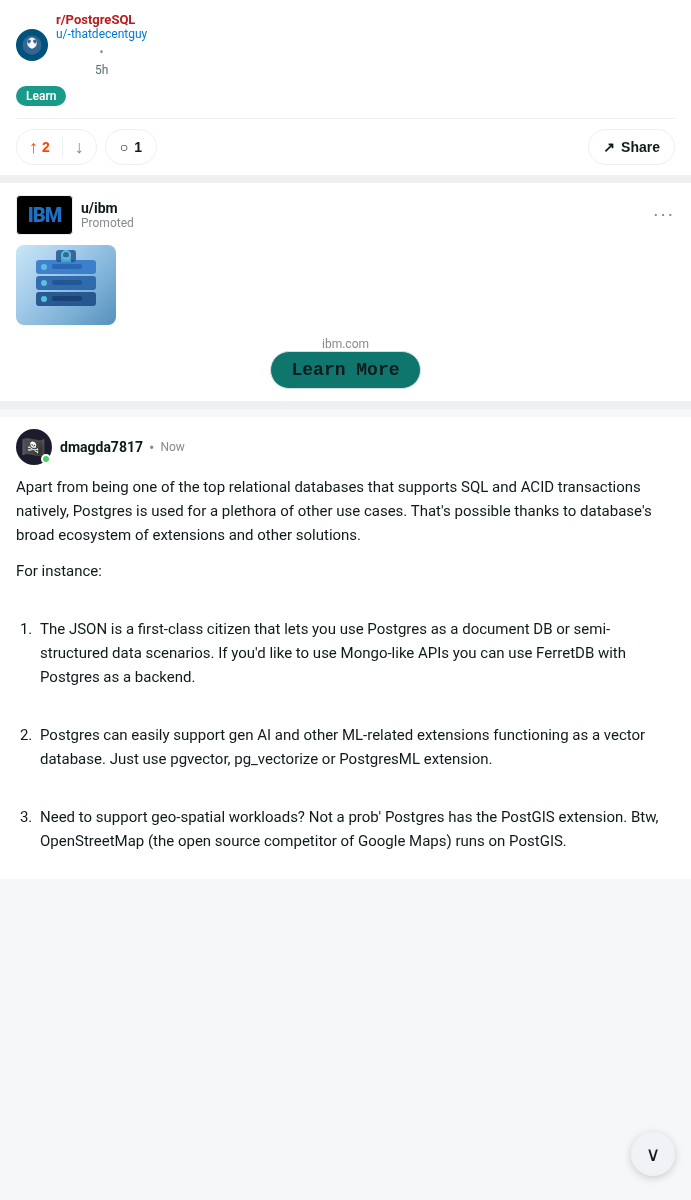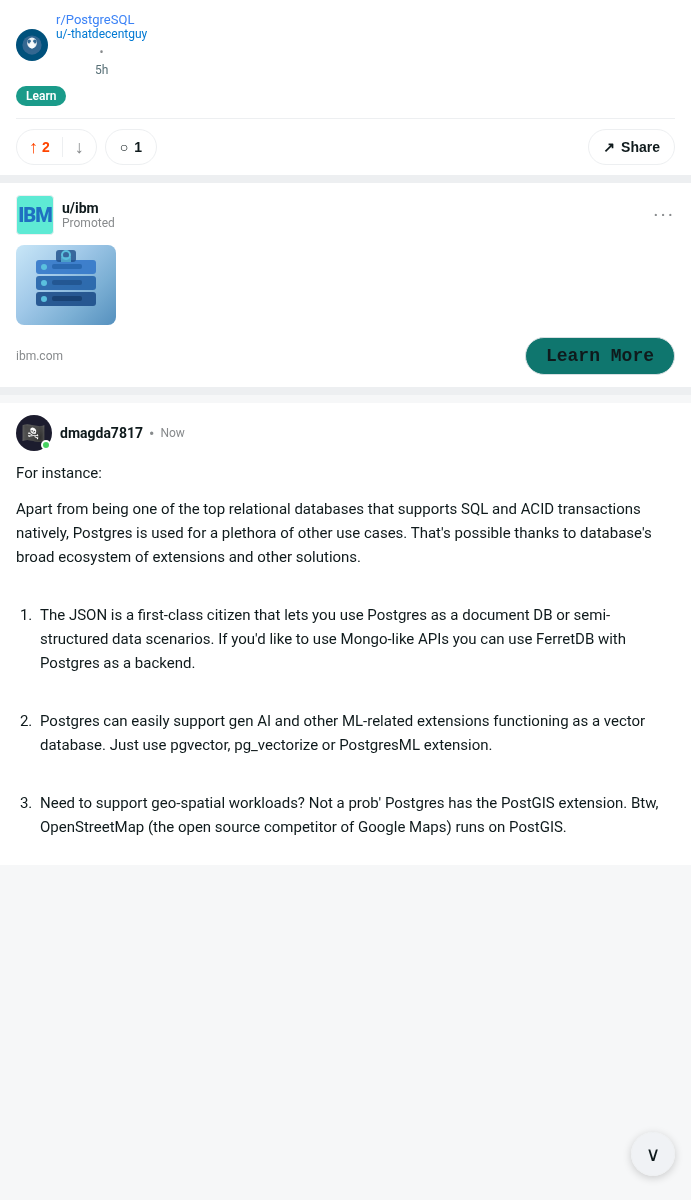--- a/index.html
+++ b/index.html
@@ -40,23 +40,23 @@
       width: 22px;
       height: 22px;
     }
 
     .post-meta {
       display: flex;
       flex-direction: column;
     }
 
     .subreddit-name {
-      font-weight: 400;
+      font-weight: 700;
       font-size: 13px;
-      color: #3b82f6;
+      color: #b91c1c;
     }
 
     .post-author-line {
       font-size: 12px;
       color: #576f76;
       display: flex;
       align-items: center;
       gap: 4px;
       flex-direction: column;
     }
@@ -188,26 +188,26 @@
       margin-bottom: 10px;
     }
 
     .ad-user {
       display: flex;
       align-items: center;
       gap: 8px;
     }
 
     .ibm-logo {
-      width: 38px;
+      width: 57px;
       height: 40px;
       display: flex;
       align-items: center;
       justify-content: center;
-      background: #5eead4;
+      background: #000000;
       border: 1px solid #edeff1;
       border-radius: 4px;
       flex-shrink: 0;
     }
 
     .ibm-text {
       font-size: 20px;
       font-weight: 900;
       color: #1f70c1;
       letter-spacing: -1px;
@@ -268,20 +268,21 @@
       font-size: 14px;
       color: #0f1a1c;
       line-height: 1.45;
     }
 
     .ad-footer {
       display: flex;
       align-items: center;
       justify-content: space-between;
       margin-top: 12px;
+      flex-direction: column;
     }
 
     .ad-domain {
       font-size: 12px;
       color: #878a8c;
     }
 
     .learn-more-btn {
       background: #0f766e;
       border: 1.5px solid #d7dfe2;
@@ -511,22 +512,22 @@
     <div>
       <div class="comment-author-line">
         <span class="comment-author">dmagda7817</span>
         <span class="dot-separator">•</span>
         <span class="comment-time">Now</span>
       </div>
     </div>
   </div>
 
   <div class="comment-body">
+    <p>Apart from being one of the top relational databases that supports SQL and ACID transactions natively, Postgres is used for a plethora of other use cases. That's possible thanks to database's broad ecosystem of extensions and other solutions.</p>
     <p>For instance:</p>
-    <p>Apart from being one of the top relational databases that supports SQL and ACID transactions natively, Postgres is used for a plethora of other use cases. That's possible thanks to database's broad ecosystem of extensions and other solutions.</p>
     <ol>
       <li>The JSON is a first-class citizen that lets you use Postgres as a document DB or semi-structured data scenarios. If you'd like to use Mongo-like APIs you can use FerretDB with Postgres as a backend.</li>
       <li>Postgres can easily support gen AI and other ML-related extensions functioning as a vector database. Just use pgvector, pg_vectorize or PostgresML extension.</li>
       <li>Need to support geo-spatial workloads? Not a prob' Postgres has the PostGIS extension. Btw, OpenStreetMap (the open source competitor of Google Maps) runs on PostGIS.</li>
     </ol>
   </div>
 </div>
 
 <div class="scroll-btn">
   <span>∨</span>

